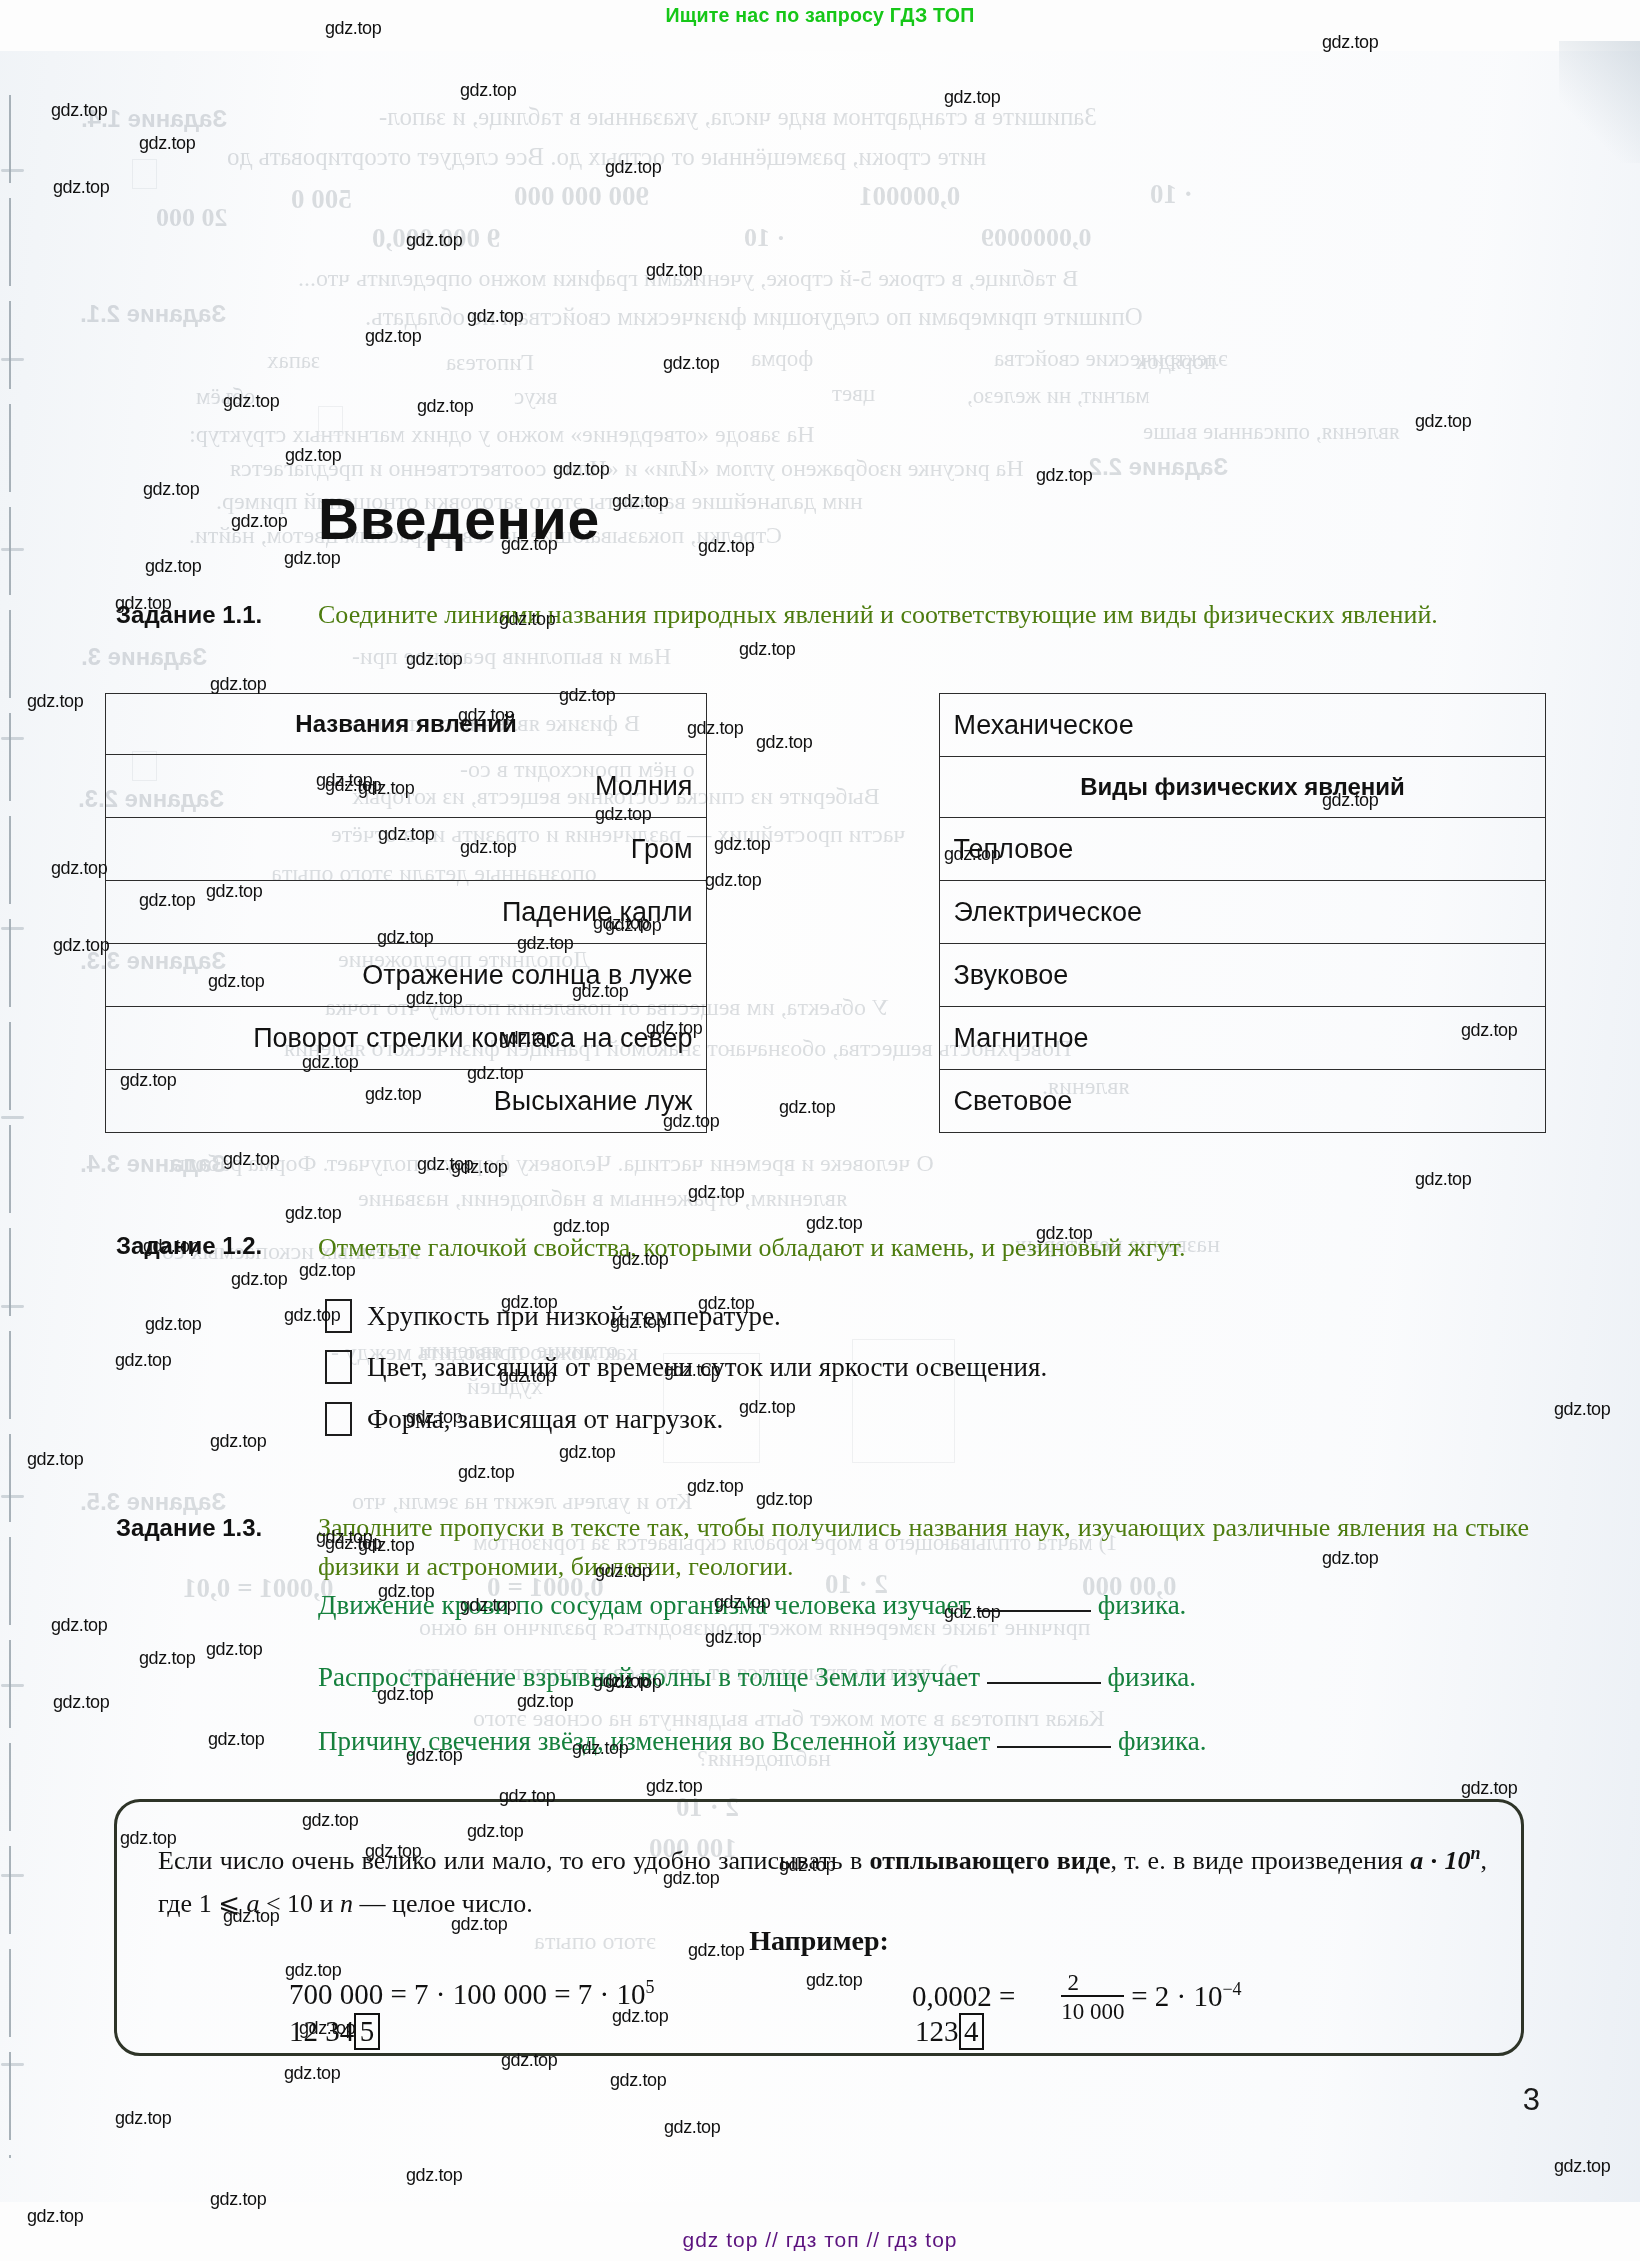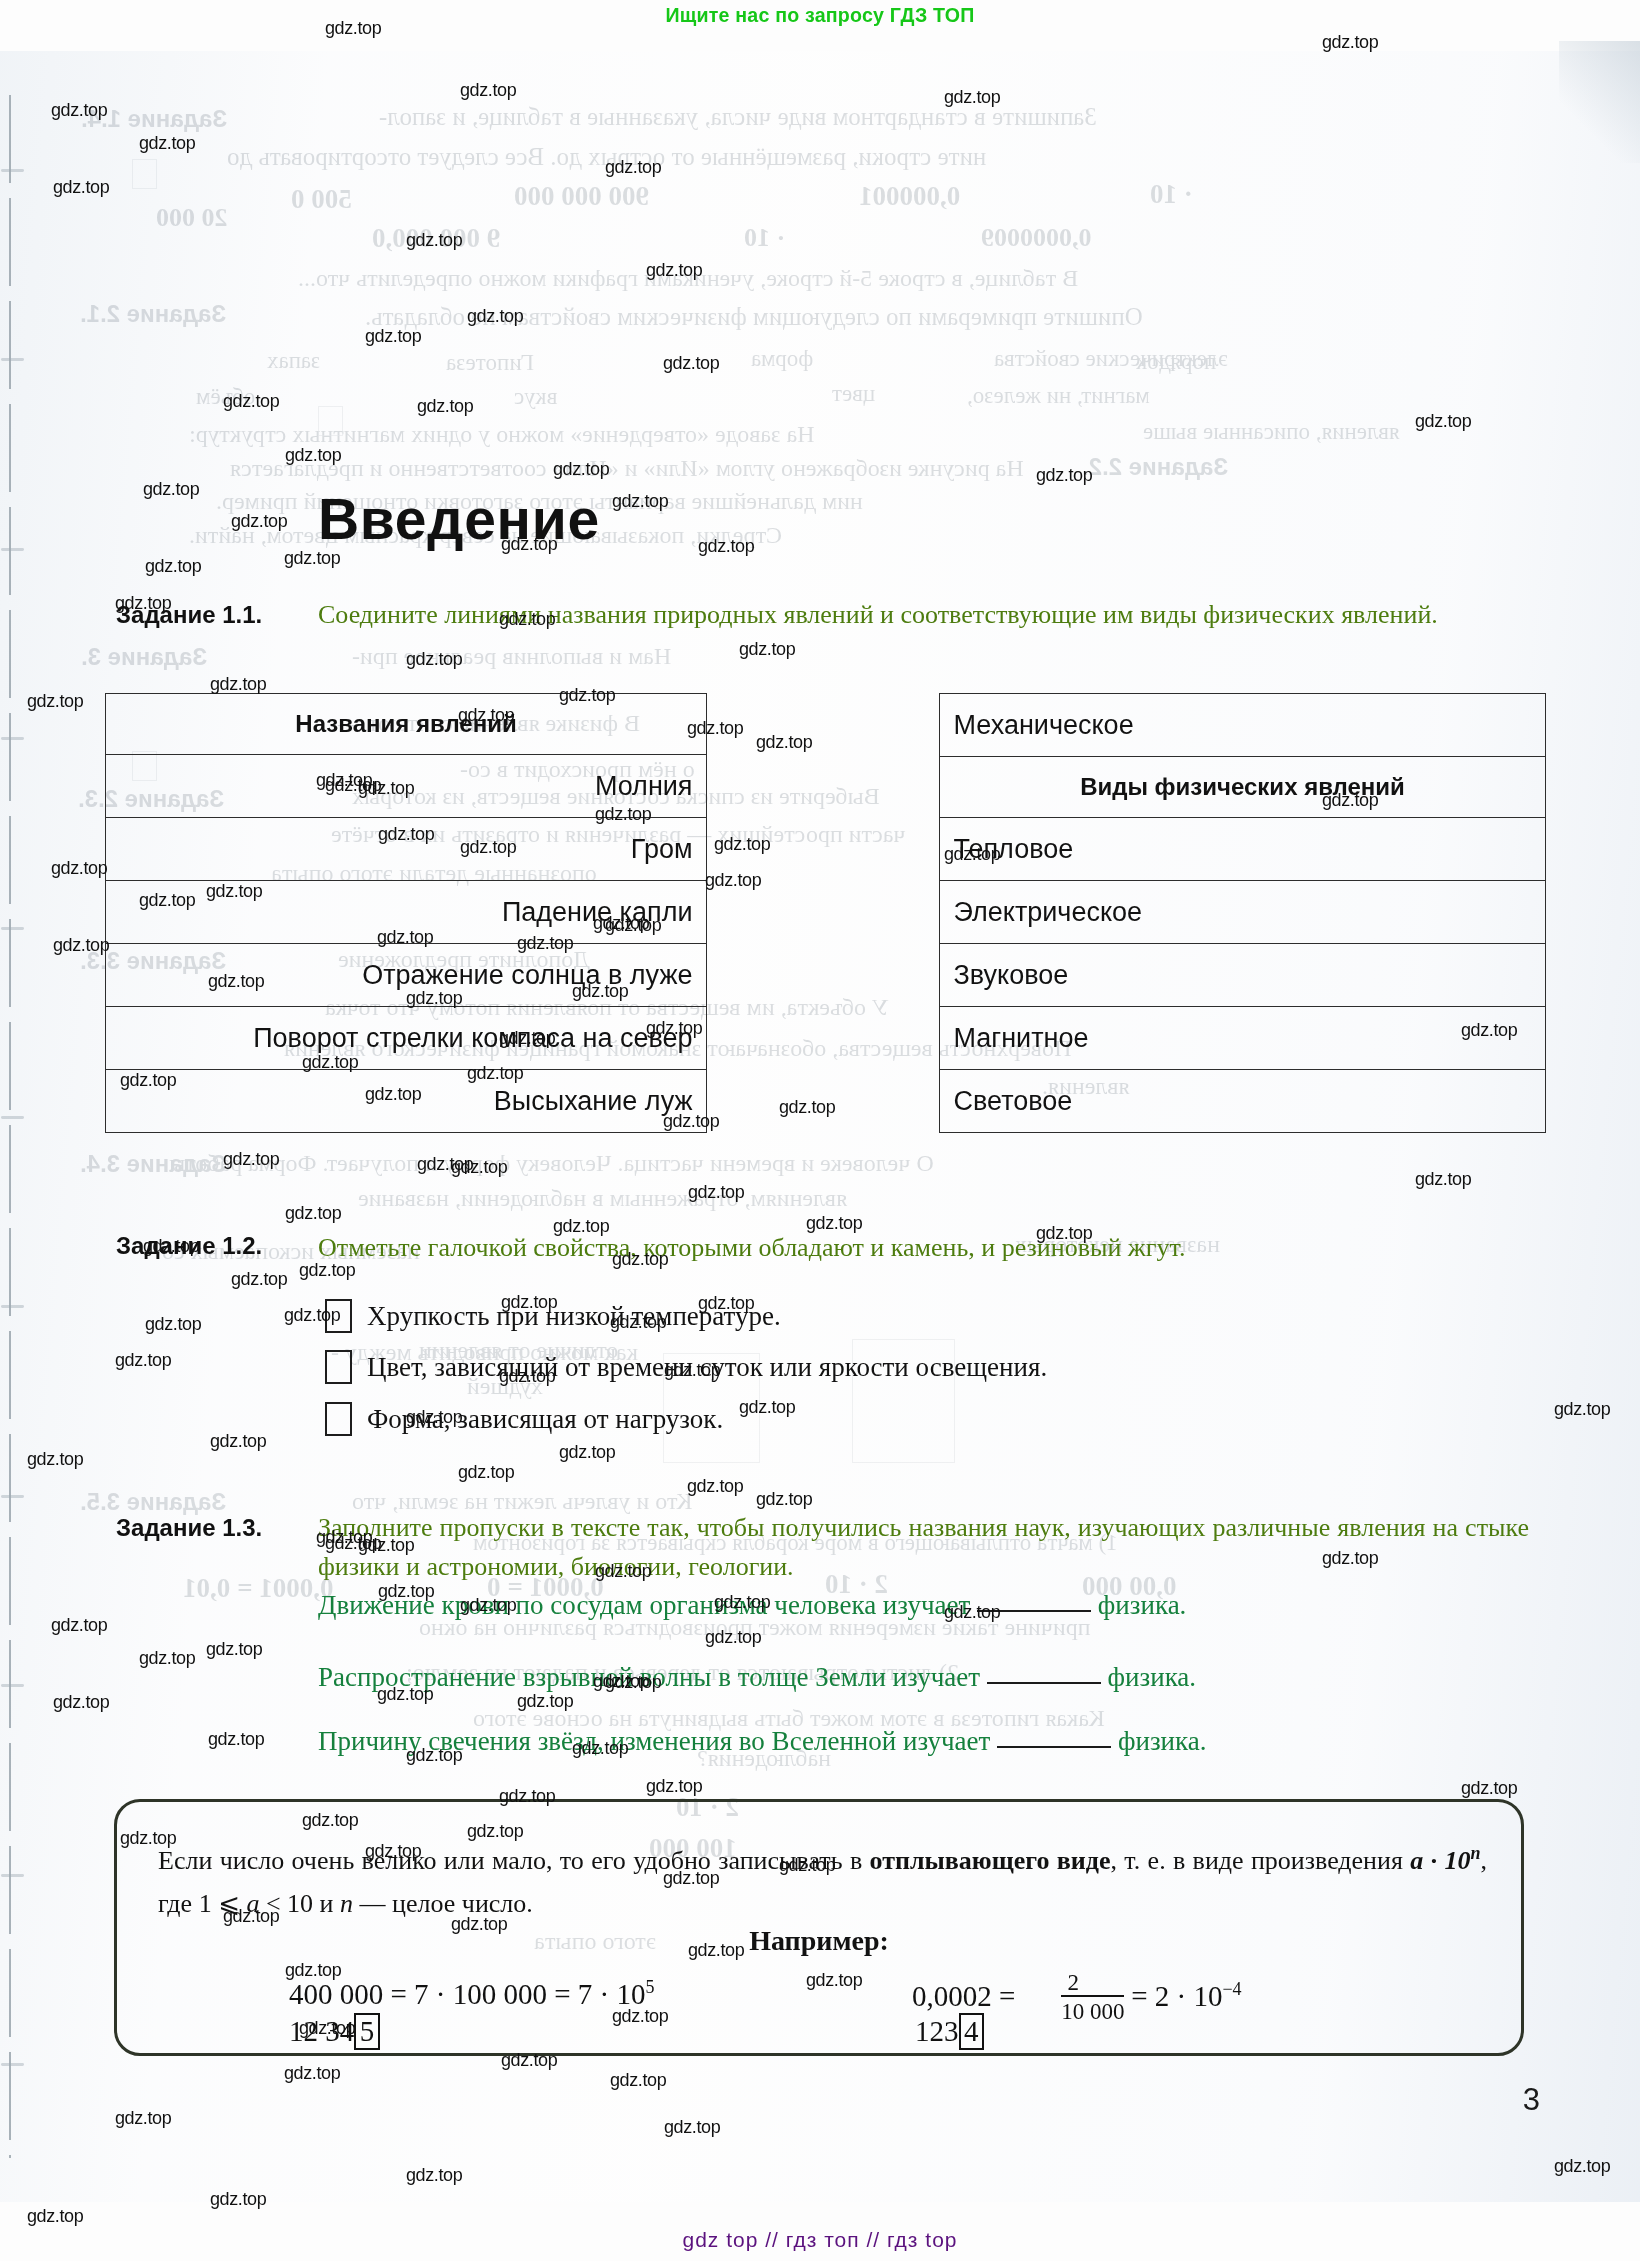--- a/index.html
+++ b/index.html
@@ -429,21 +429,21 @@
       <span>Причину свечения звёзд, изменения во Вселенной изучает</span><span class="blank"></span><span>физика.</span>
     </div>
 
     <div class="info-box">
       <div class="info-para">
         <span>Если число очень велико или мало, то его удобно записывать в </span><b>отплывающего виде</b><span>, т. е. в виде произведения </span><b><i>a · 10</i></b><b><i><sup class="exp">n</sup></i></b><span>, где 1 ⩽ </span><i>a</i><span> &lt; 10 и </span><i>n</i><span> — целое число.</span>
       </div>
       <div class="example-word">Например:</div>
 
       <div class="formula" style="left:172px; top:175px;">
-        <span>400 000 = 7 · 100 000 = 7 · 10</span><sup class="exp">5</sup>
+        <span>700 000 = 7 · 100 000 = 7 · 10</span><sup class="exp">5</sup>
       </div>
       <div class="formula" style="left:172px; top:211px;">
         <span>12 34</span><span class="boxed-digit">5</span>
       </div>
 
       <div class="formula" style="left:795px; top:170px;">
         <span>0,0002 =</span><span class="frac"><span class="num">2</span><span class="den">10 000</span></span><span>= 2 · 10</span><sup class="exp">−4</sup>
       </div>
       <div class="formula" style="left:798px; top:211px;">
         <span>123</span><span class="boxed-digit">4</span>

